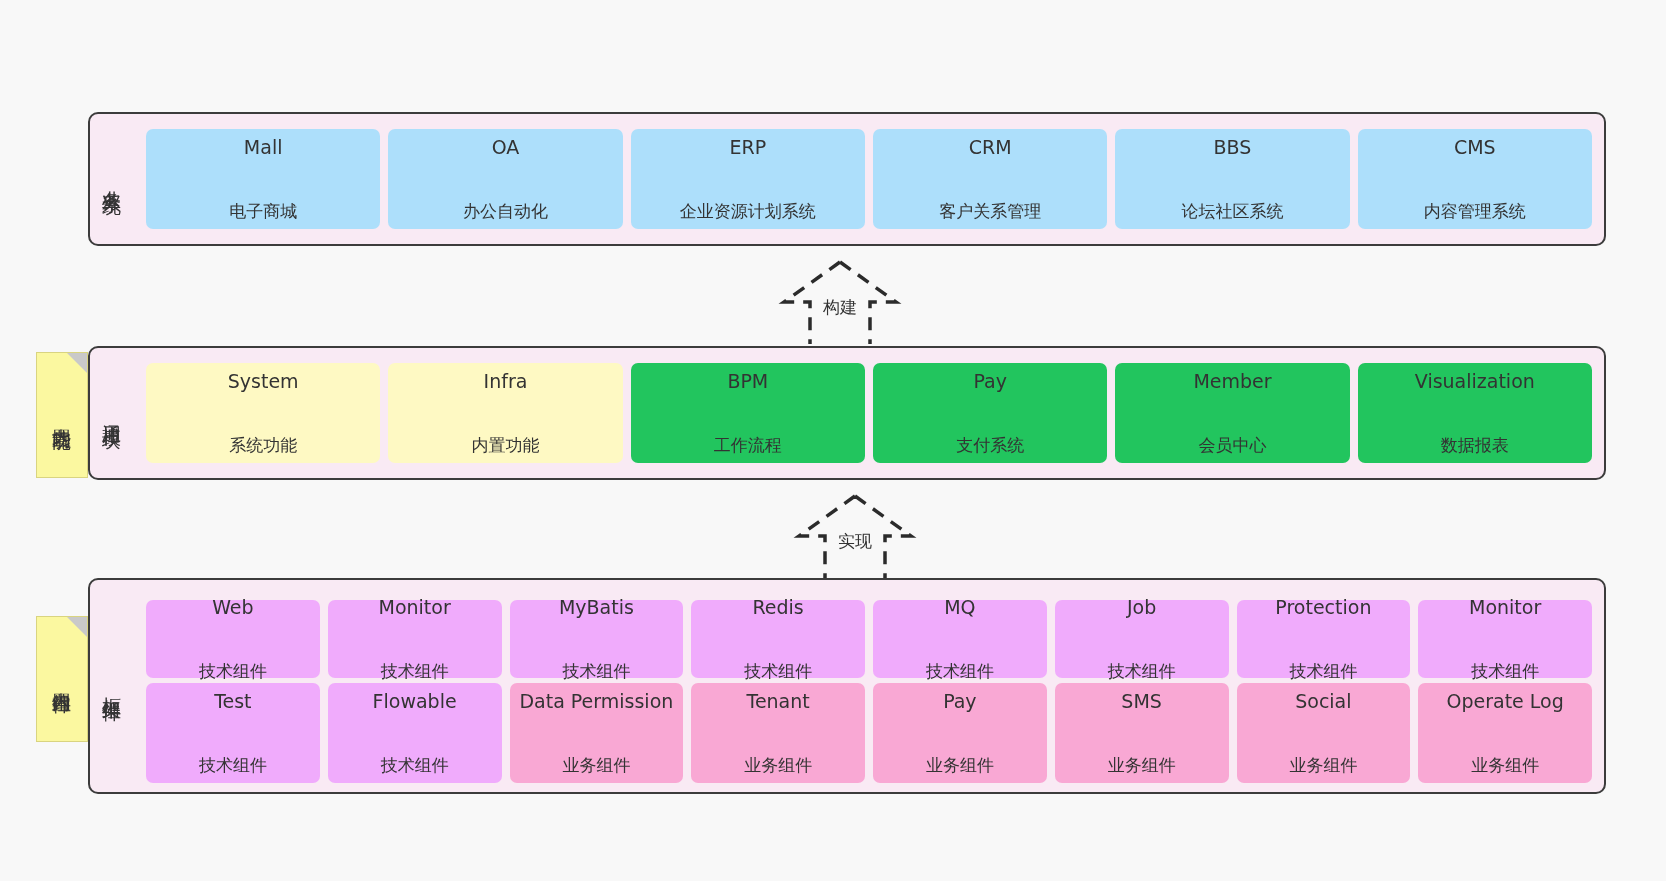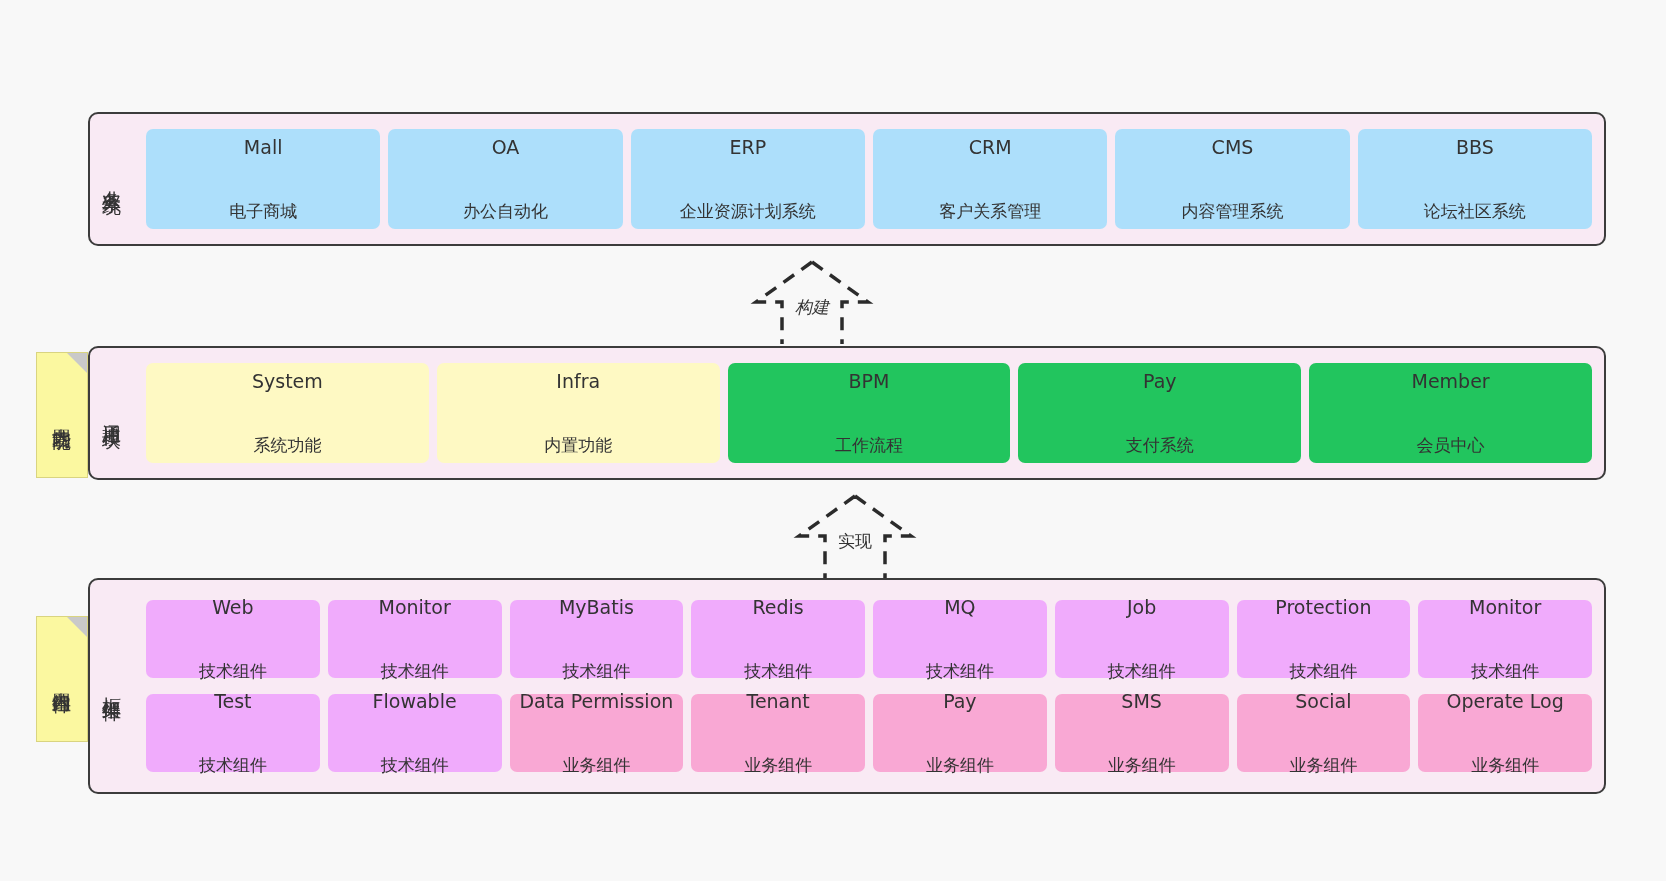--- a/index.html
+++ b/index.html
@@ -130,32 +130,32 @@
           </div>
           <div class="box blue">
             <div class="t1">ERP</div>
             <div class="t2">企业资源计划系统</div>
           </div>
           <div class="box blue">
             <div class="t1">CRM</div>
             <div class="t2">客户关系管理</div>
           </div>
           <div class="box blue">
+            <div class="t1">BBS</div>
+            <div class="t2">论坛社区系统</div>
+          </div>
+          <div class="box blue">
             <div class="t1">CMS</div>
             <div class="t2">内容管理系统</div>
           </div>
-          <div class="box blue">
-            <div class="t1">BBS</div>
-            <div class="t2">论坛社区系统</div>
-          </div>
         </div>
     </div>
   </div>
 
-  <div class="arrow" id="arrow-build" style="left:732px; top:258px; width:160px; height:86px;font-style:italic;">
+  <div class="arrow" id="arrow-build" style="left:760px; top:258px; width:160px; height:86px;">
     <svg width="160" height="86" viewBox="0 0 160 86" aria-hidden="true">
       <path d="M80 4 L136 44 L110 44 L110 86 M80 4 L24 44 L50 44 L50 86" fill="none" stroke="#2b2b2b" stroke-width="3.5" stroke-dasharray="13 9" stroke-linecap="butt"></path>
     </svg>
     <span class="alabel" style="top:38px;">构建</span>
   </div>
 
   <div class="note" id="note-common" style="left:36px; top:352px; width:52px; height:126px;">
     <span class="fold"></span>
     <span>内置功能</span>
   </div>
@@ -177,20 +177,24 @@
             <div class="t2">工作流程</div>
           </div>
           <div class="box pink">
             <div class="t1">Pay</div>
             <div class="t2">支付系统</div>
           </div>
           <div class="box pink">
             <div class="t1">Member</div>
             <div class="t2">会员中心</div>
           </div>
+          <div class="box pink">
+            <div class="t1">Visualization</div>
+            <div class="t2">数据报表</div>
+          </div>
         </div>
     </div>
   </div>
 
   <div class="arrow" id="arrow-impl" style="left:775px; top:492px; width:160px; height:86px;">
     <svg width="160" height="86" viewBox="0 0 160 86" aria-hidden="true">
       <path d="M80 4 L136 44 L110 44 L110 86 M80 4 L24 44 L50 44 L50 86" fill="none" stroke="#2b2b2b" stroke-width="3.5" stroke-dasharray="13 9" stroke-linecap="butt"></path>
     </svg>
     <span class="alabel" style="top:38px;">实现</span>
   </div>
@@ -230,21 +234,21 @@
           </div>
           <div class="box green">
             <div class="t1">Protection</div>
             <div class="t2">技术组件</div>
           </div>
           <div class="box green">
             <div class="t1">Monitor</div>
             <div class="t2">技术组件</div>
           </div>
         </div>
-      <div class="row" id="row-fw2" style="height:78px;">
+      <div class="row" id="row-fw2" style="height:78px;align-items:center;">
           <div class="box green">
             <div class="t1">Test</div>
             <div class="t2">技术组件</div>
           </div>
           <div class="box green">
             <div class="t1">Flowable</div>
             <div class="t2">技术组件</div>
           </div>
           <div class="box lightgreen">
             <div class="t1">Data Permission</div>

